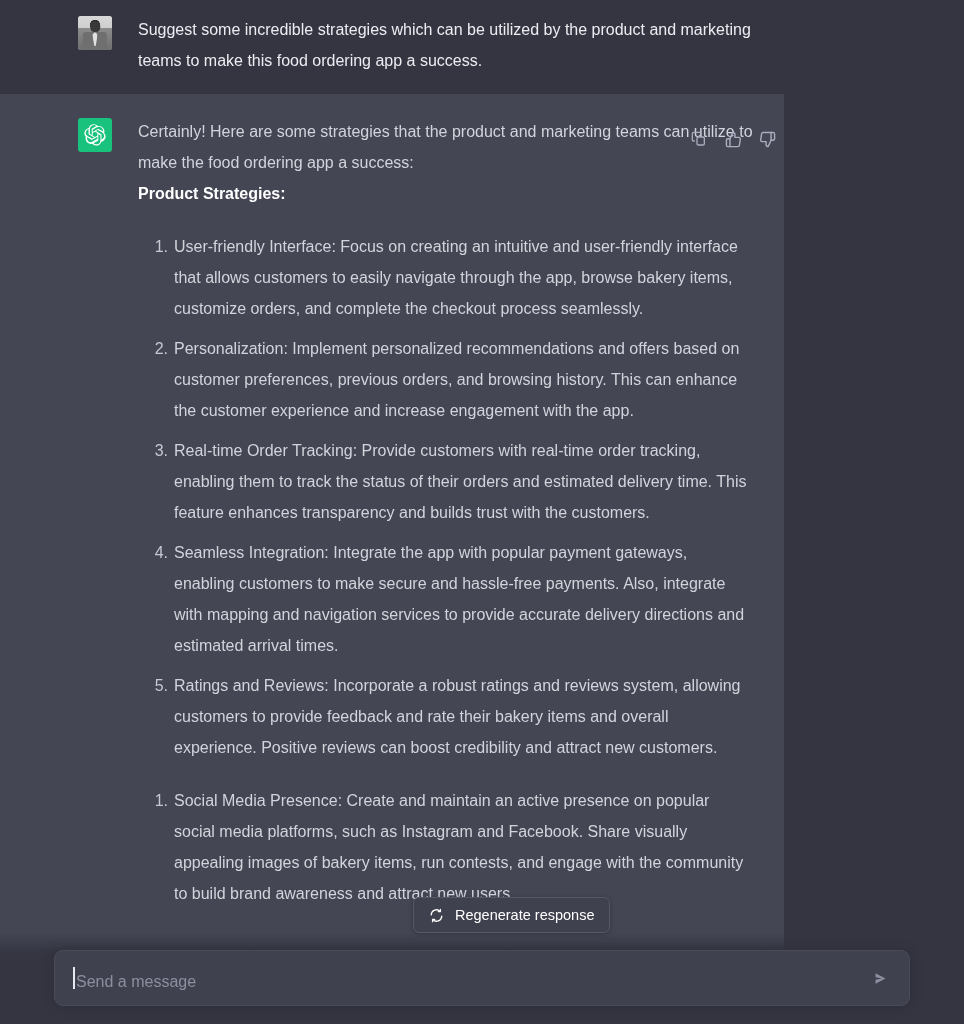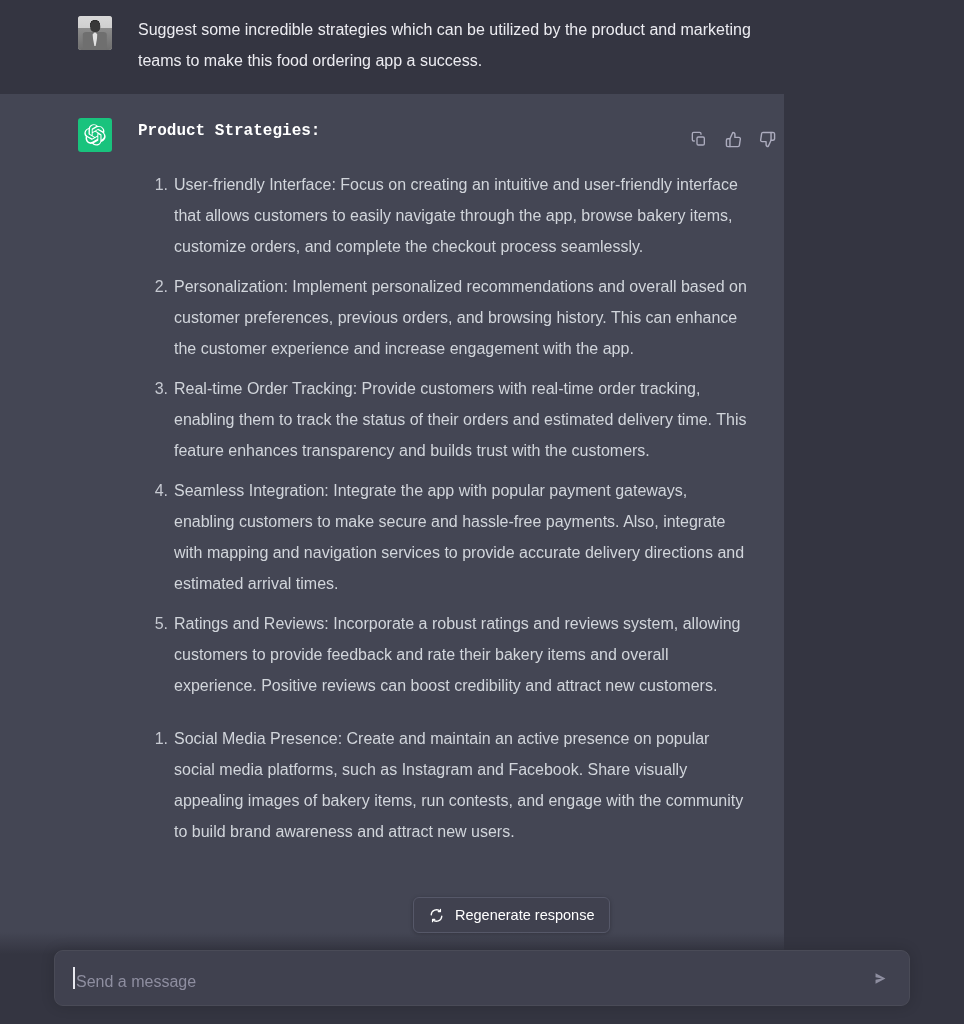--- a/index.html
+++ b/index.html
@@ -118,21 +118,20 @@
   .msg-row.user .msg-body { color: #ececf1; }
 
   .msg-body p { margin: 0; }
   .msg-body p + p { margin-top: 0; }
 
   .section-title {
     font-weight: bold;
     color: #ffffff;
     margin-top: 22px;
     margin-bottom: 0;
-    font-family: Liberation Mono, monospace;
   }
 
   ol.strategy-list {
     list-style: none;
     counter-reset: item;
     margin-top: 22px;
   }
   ol.strategy-list > li {
     counter-increment: item;
     position: relative;
@@ -277,25 +276,26 @@
 
   <div class="msg-row assistant">
     <div class="msg-inner">
       <div class="avatar avatar-assistant">
         <svg width="22" height="22" viewBox="0 0 41 41" fill="none" aria-hidden="true">
           <path d="M37.53 16.79a9.9 9.9 0 0 0-.85-8.13 10.02 10.02 0 0 0-10.79-4.81 9.9 9.9 0 0 0-7.5-3.35 10.02 10.02 0 0 0-9.56 6.94 9.9 9.9 0 0 0-6.62 4.8 10.02 10.02 0 0 0 1.23 11.75 9.9 9.9 0 0 0 .85 8.14 10.02 10.02 0 0 0 10.8 4.8 9.9 9.9 0 0 0 7.49 3.35c4.36.01 8.23-2.8 9.57-6.95a9.9 9.9 0 0 0 6.61-4.8 10.02 10.02 0 0 0-1.23-11.74Zm-14.9 20.82a7.43 7.43 0 0 1-4.77-1.72l.23-.13 7.92-4.58a1.29 1.29 0 0 0 .65-1.12V18.88l3.35 1.94a.12.12 0 0 1 .6.09v9.26a7.47 7.47 0 0 1-7.45 7.44ZM6.6 29.77a7.42 7.42 0 0 1-.89-5l.24.14 7.92 4.58c.4.23.89.23 1.3 0l9.67-5.59v3.87a.12.12 0 0 1-.5.1l-8.01 4.62a7.47 7.47 0 0 1-10.17-2.72ZM4.52 12.48a7.43 7.43 0 0 1 3.9-3.27v9.42c0 .46.24.89.64 1.12l9.63 5.56-3.36 1.94a.12.12 0 0 1-.11 0L7.2 22.63a7.47 7.47 0 0 1-2.73-10.15Zm27.48 6.4-9.67-5.62 3.35-1.93a.12.12 0 0 1 .12 0l8.01 4.63a7.45 7.45 0 0 1-1.15 13.44v-9.42a1.3 1.3 0 0 0-.66-1.11Zm3.33-5.02-.24-.15-7.9-4.62a1.3 1.3 0 0 0-1.31 0l-9.67 5.6V10.8a.12.12 0 0 1 .05-.1l8.01-4.62a7.46 7.46 0 0 1 11.06 7.72v.06ZM14.38 20.72l-3.35-1.93a.12.12 0 0 1-.06-.1V9.44a7.46 7.46 0 0 1 12.23-5.72l-.23.13-7.92 4.58a1.29 1.29 0 0 0-.65 1.12l-.02 11.16Zm1.82-3.92 4.31-2.49 4.32 2.48v4.98l-4.3 2.49-4.33-2.49V16.8Z" fill="#fff"></path>
         </svg>
       </div>
 
       <div class="msg-body">
+        <p>Certainly! Here are some strategies that the product and marketing teams can utilize to make the food ordering app a success:</p>
 
         <p class="section-title">Product Strategies:</p>
         <ol class="strategy-list">
           <li>User-friendly Interface: Focus on creating an intuitive and user-friendly interface that allows customers to easily navigate through the app, browse bakery items, customize orders, and complete the checkout process seamlessly.</li>
-          <li>Personalization: Implement personalized recommendations and overall based on customer preferences, previous orders, and browsing history. This can enhance the customer experience and increase engagement with the app.</li>
+          <li>Personalization: Implement personalized recommendations and offers based on customer preferences, previous orders, and browsing history. This can enhance the customer experience and increase engagement with the app.</li>
           <li>Real-time Order Tracking: Provide customers with real-time order tracking, enabling them to track the status of their orders and estimated delivery time. This feature enhances transparency and builds trust with the customers.</li>
           <li>Seamless Integration: Integrate the app with popular payment gateways, enabling customers to make secure and hassle-free payments. Also, integrate with mapping and navigation services to provide accurate delivery directions and estimated arrival times.</li>
           <li>Ratings and Reviews: Incorporate a robust ratings and reviews system, allowing customers to provide feedback and rate their bakery items and overall experience. Positive reviews can boost credibility and attract new customers.</li>
         </ol>
 
         <ol class="strategy-list">
           <li>Social Media Presence: Create and maintain an active presence on popular social media platforms, such as Instagram and Facebook. Share visually appealing images of bakery items, run contests, and engage with the community to build brand awareness and attract new users.</li>
         </ol>
       </div>
 

